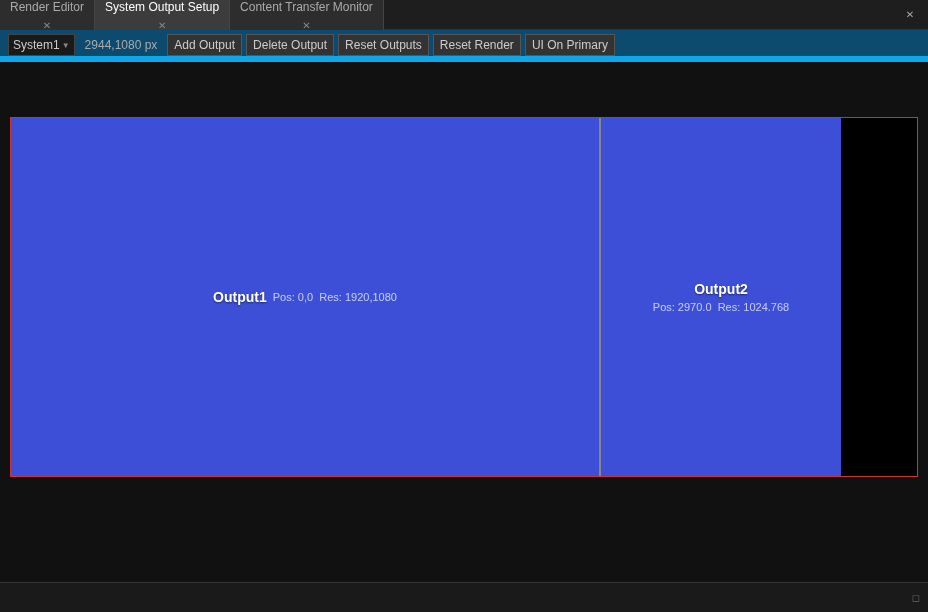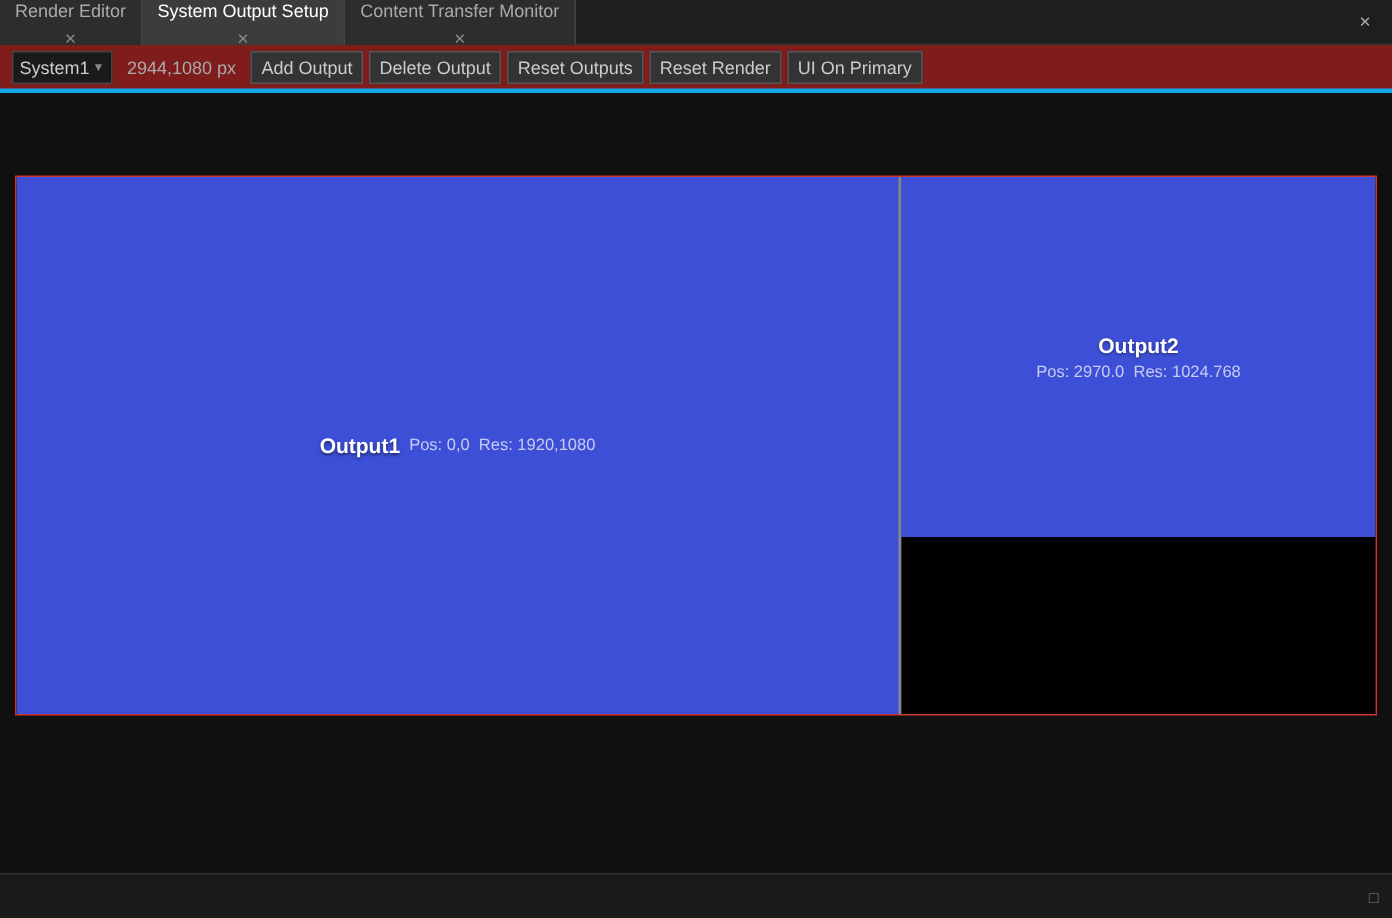--- a/index.html
+++ b/index.html
@@ -68,26 +68,26 @@
       align-items: center;
       justify-content: center;
       font-size: 10px;
       color: #aaa;
       cursor: pointer;
     }
 
     
     .toolbar {
       display: flex;
-      align-items: center;
-      background: #7f1d1d;
+      align-items: flex-end;
+      background: #0c4a6e;
       height: 32px;
       padding: 0 8px;
       gap: 4px;
-      border-bottom: 3px solid #0ea5e9;
+      border-bottom: 6px solid #0ea5e9;
     }
 
     .toolbar-select-wrapper {
       display: flex;
       align-items: center;
       background: #1a1a1a;
       border: 1px solid #444;
       height: 22px;
       padding: 0 4px;
       gap: 2px;
@@ -151,21 +151,21 @@
       justify-content: center;
       flex-direction: row;
       gap: 6px;
       border-right: 2px solid #888;
     }
 
     
     .output2-wrapper {
       flex: 1;
       display: flex;
-      flex-direction: column;
+      flex-direction: row;
     }
 
     .output2 {
       flex: 0 0 240px;
       background: #3d4fd6;
       display: flex;
       align-items: center;
       justify-content: center;
       flex-direction: column;
       gap: 4px;

